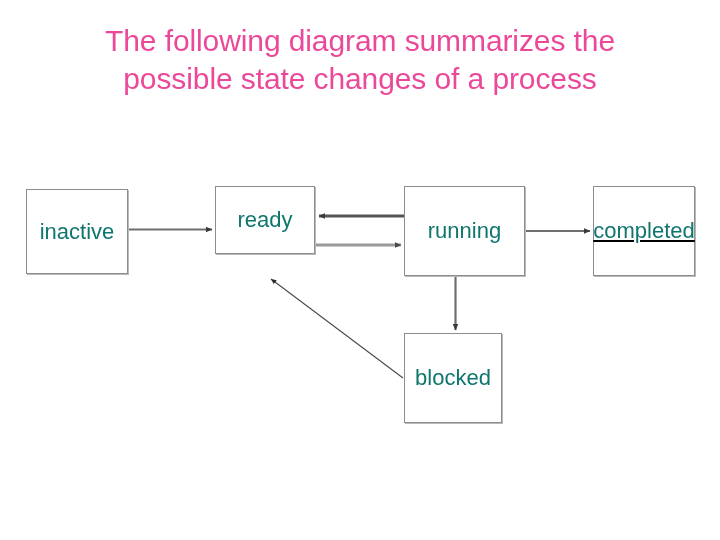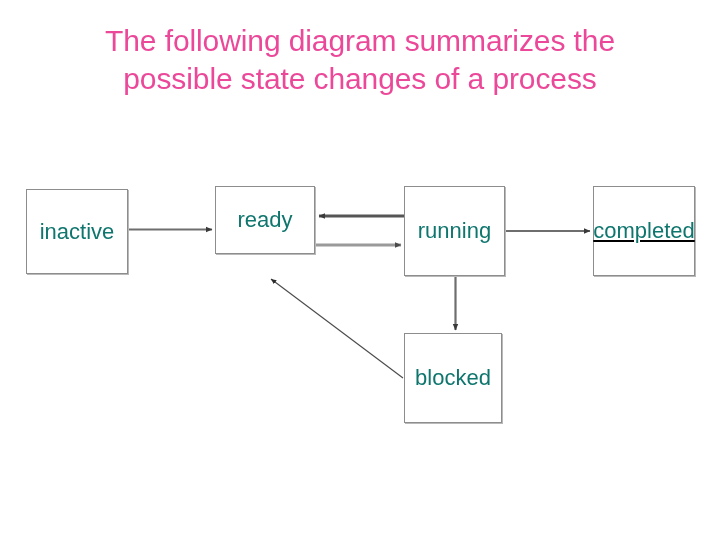--- a/index.html
+++ b/index.html
@@ -74,21 +74,21 @@
     font-size: 22px;
     font-weight: 400;
     color: #0f766e;
     letter-spacing: 0px;
     white-space: nowrap;
   }
 
   
   #box-inactive  { left: 26px;  top: 189px; width: 102px; height: 85px; }
   #box-ready     { left: 215px; top: 186px; width: 100px; height: 68px; }
-  #box-running   { left: 404px; top: 186px; width: 101px; height: 90px; }
+  #box-running   { left: 404px; top: 186px; width: 121px; height: 90px; }
   #box-completed { left: 593px; top: 186px; width: 102px; height: 90px; text-decoration: underline; }
   #box-blocked   { left: 404px; top: 333px; width: 98px; height: 90px; }
 </style>
 </head>
 <body>
 
 <div id="slide">
 
   <div id="title-block">
     <span class="title-line">The following diagram summarizes the</span>

